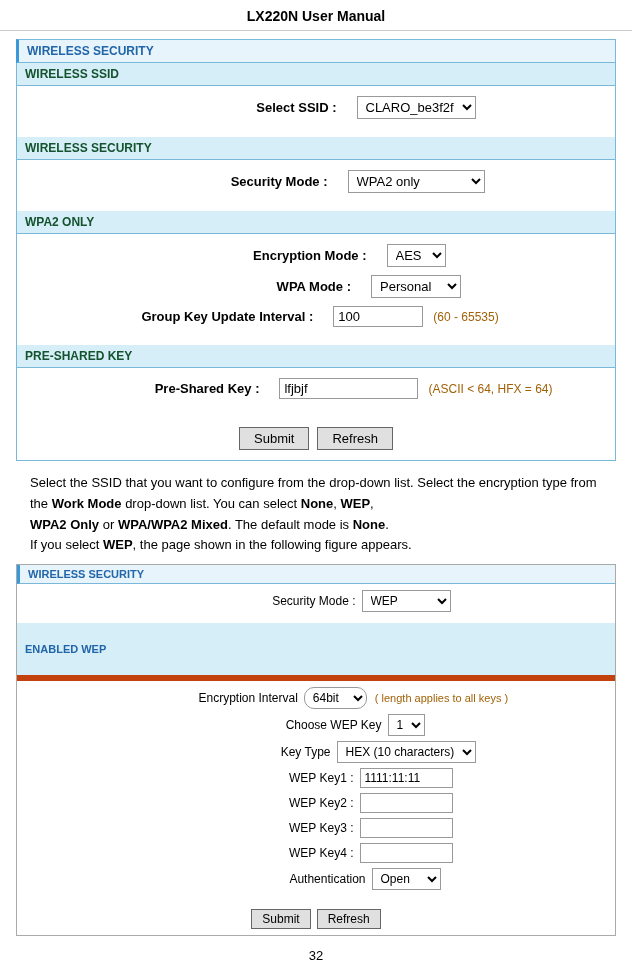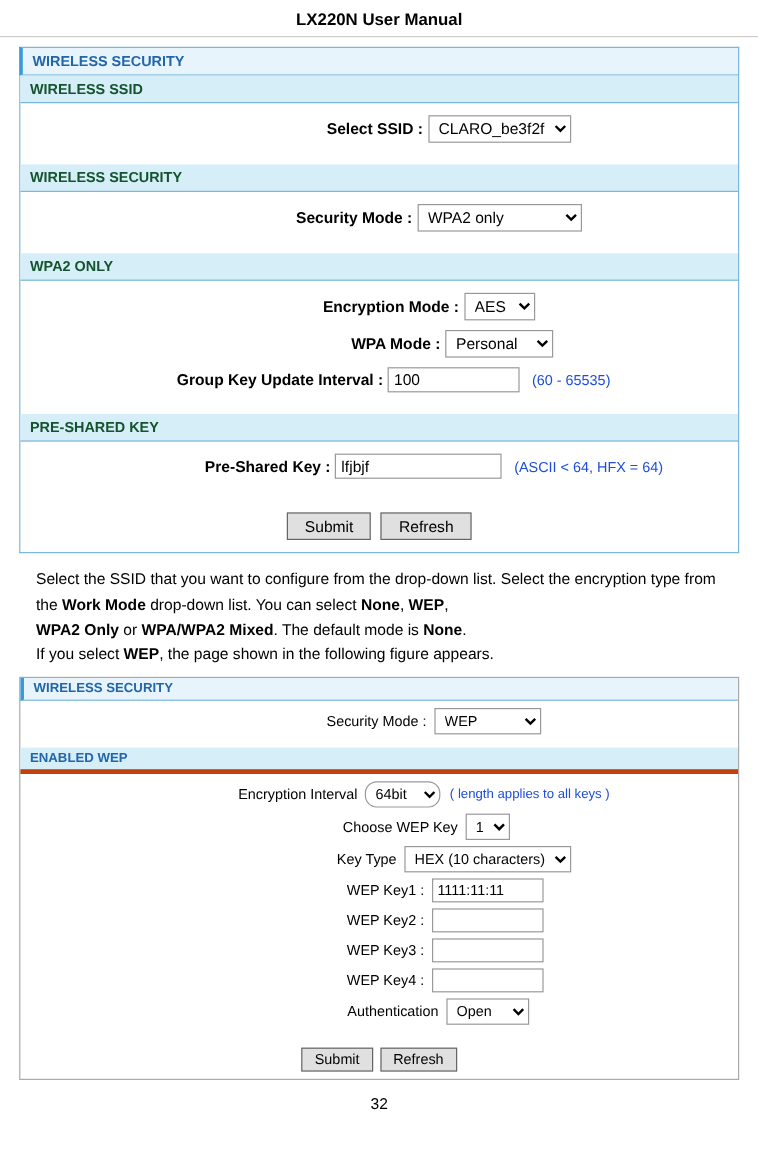--- a/index.html
+++ b/index.html
@@ -60,41 +60,41 @@
     .form-row {
       display: flex;
       align-items: center;
       justify-content: center;
       margin-bottom: 8px;
     }
 
     .form-label {
       text-align: right;
       min-width: 200px;
-      padding-right: 4px;
+      padding-right: 20px;
       font-weight: bold;
       font-size: 13px;
     }
 
     .form-control-area {
       display: flex;
       align-items: center;
       gap: 6px;
     }
 
     select, input[type="text"] {
       border: 1px solid #999;
       padding: 2px 4px;
       font-size: 13px;
       background: #fff;
     }
 
     .hint-text {
       font-size: 12px;
-      color: #1d4ed8;
+      color: #a16207;
       margin-left: 4px;
     }
 
     .btn-row {
       display: flex;
       justify-content: center;
       gap: 8px;
       margin-top: 10px;
       margin-bottom: 10px;
     }
@@ -132,22 +132,22 @@
       border-bottom: 1px solid #7ab8d9;
       padding: 3px 8px;
       font-size: 11px;
       font-weight: bold;
       color: #2266aa;
       text-transform: uppercase;
     }
 
     .inner-sub-header {
       background: #d6eef8;
-      border-bottom: 4px solid #c2410c;
-      padding: 3px 8px;
+      border-bottom: 6px solid #c2410c;
+      padding: 20px 8px;
       font-size: 11px;
       font-weight: bold;
       color: #2266aa;
       text-transform: uppercase;
     }
 
     .inner-form-area {
       padding: 6px 0;
     }
 
@@ -191,21 +191,21 @@
       text-align: center;
       font-size: 13px;
       margin-top: 10px;
     }
 
     .wep-key-input {
       width: 93px;
     }
 
     .interval-input {
-      width: 110px;
+      width: 90px;
     }
 
     .psk-input {
       width: 139px;
     }
   </style>
 </head>
 <body>
 
 <div class="page-title-bar">LX220N User Manual</div>

